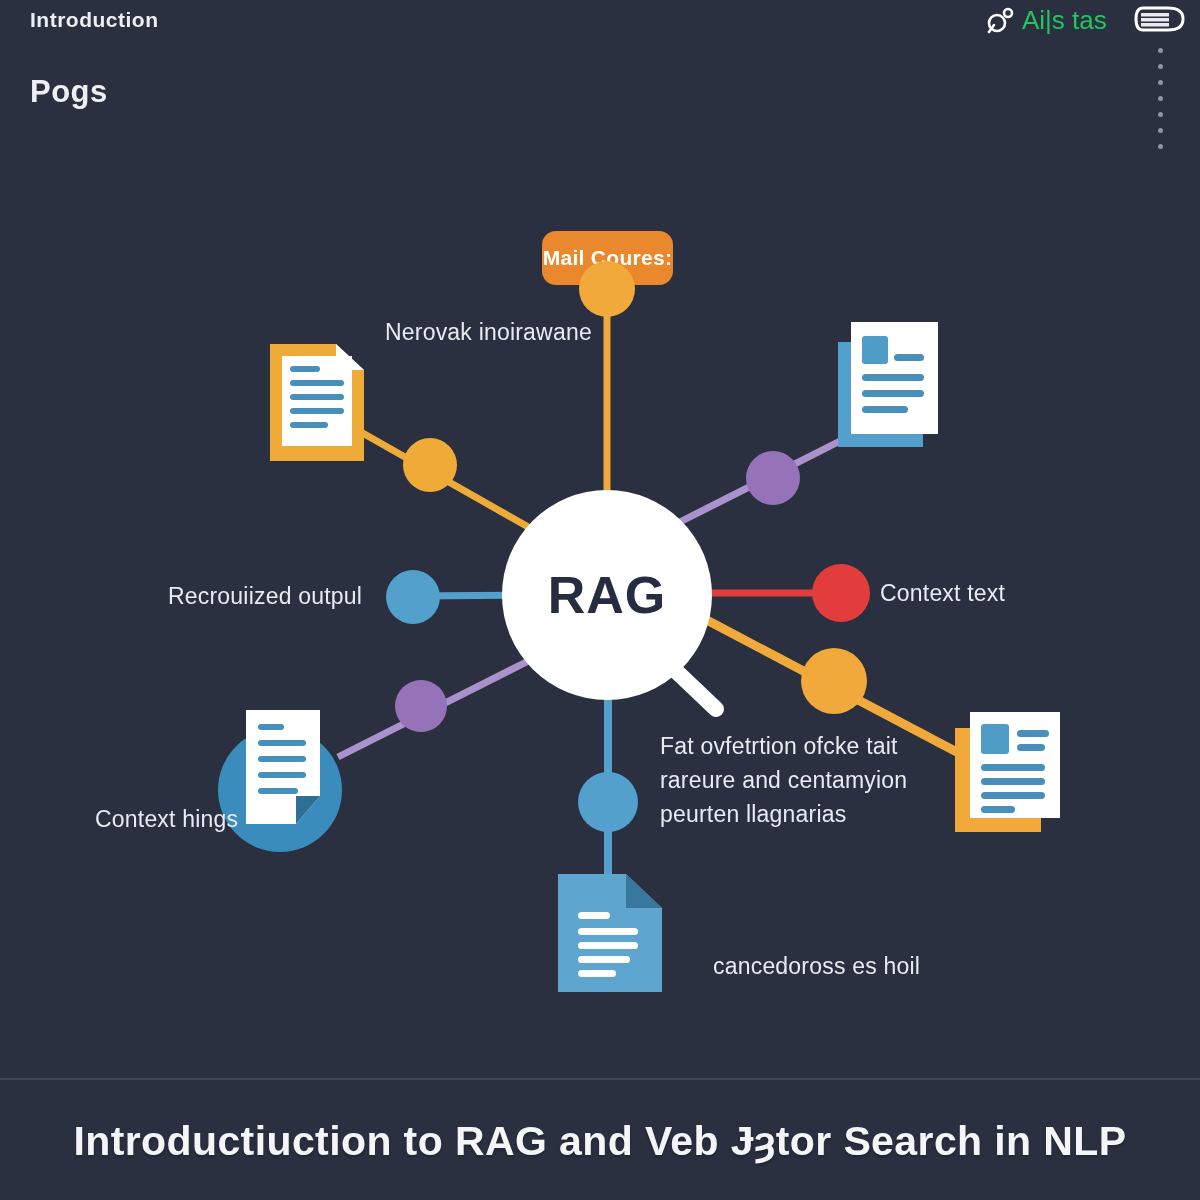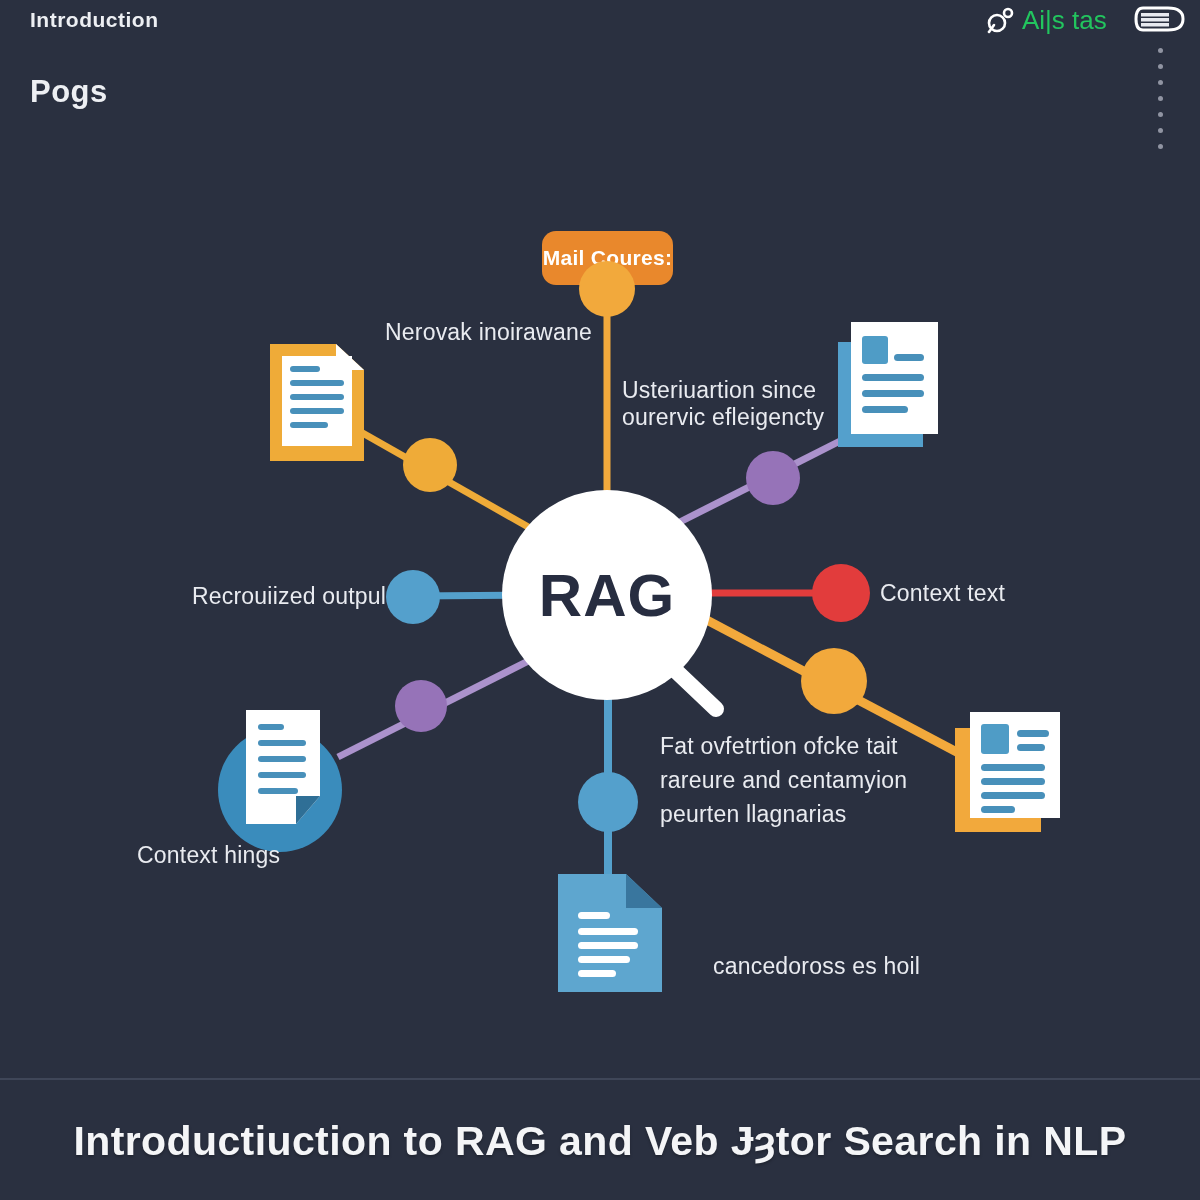--- a/index.html
+++ b/index.html
@@ -32,32 +32,32 @@
     font-size:21px;font-weight:bold;color:#fff;letter-spacing:.3px;margin-top:6px;
   }
 
   
   .center-circle{
     left:502px;top:490px;width:210px;height:210px;border-radius:50%;
     background:var(--white,#ffffff);z-index:3;
     display:flex;align-items:center;justify-content:center;
   }
   .center-circle span{
-    font-size:60px;font-weight:800;letter-spacing:1px;
+    font-size:52px;font-weight:800;letter-spacing:1px;
     color:var(--rag-text,#272d40);
   }
 
   
   .lbl{font-size:23px;color:#e9ebf0;z-index:3;white-space:pre-line;line-height:27px;letter-spacing:.2px;}
   .lbl-top{left:385px;top:303px;margin-top:16px;}
   .lbl-tr{left:622px;top:377px;}
-  .lbl-left{left:168px;top:583px;margin-left:24px;}
+  .lbl-left{left:168px;top:583px;}
   .lbl-right{left:880px;top:580px;}
   .lbl-br{left:660px;top:729px;line-height:34px;}
-  .lbl-bl{left:95px;top:842px;margin-left:42px;}
+  .lbl-bl{left:95px;top:806px;}
   .lbl-bottom{left:713px;top:953px;}
 
   .doc{z-index:3;}
 
   
   .footer{
     left:0;top:1078px;width:1200px;height:122px;z-index:4;
     border-top:2px solid var(--divider,#3f4658);
     display:flex;align-items:center;justify-content:center;
   }
@@ -186,22 +186,20 @@
       <path d="M68,0 L104,34 L68,34 Z" fill="#39769e"></path>
       <rect x="20" y="38" width="32" height="7" rx="3.5" fill="#ffffff"></rect>
       <rect x="20" y="54" width="60" height="7" rx="3.5" fill="#ffffff"></rect>
       <rect x="20" y="68" width="60" height="7" rx="3.5" fill="#ffffff"></rect>
       <rect x="20" y="82" width="52" height="7" rx="3.5" fill="#ffffff"></rect>
       <rect x="20" y="96" width="38" height="7" rx="3.5" fill="#ffffff"></rect>
     </svg>
   </div>
 
   <div class="abs lbl lbl-top">Nerovak inoirawane</div>
-  <div class="abs lbl lbl-tr">Usteriuartion since
-ourervic efleigencty</div>
   <div class="abs lbl lbl-left">Recrouiized outpul</div>
   <div class="abs lbl lbl-right">Context text</div>
   <div class="abs lbl lbl-br">Fat ovfetrtion ofcke tait
 rareure and centamyion
 peurten llagnarias</div>
   <div class="abs lbl lbl-bl">Context hings</div>
   <div class="abs lbl lbl-bottom">cancedoross es hoil</div>
 
   <div class="abs footer">
     <h1>Introductiuction to RAG and Veb Ɉȝtor Search in NLP</h1>

